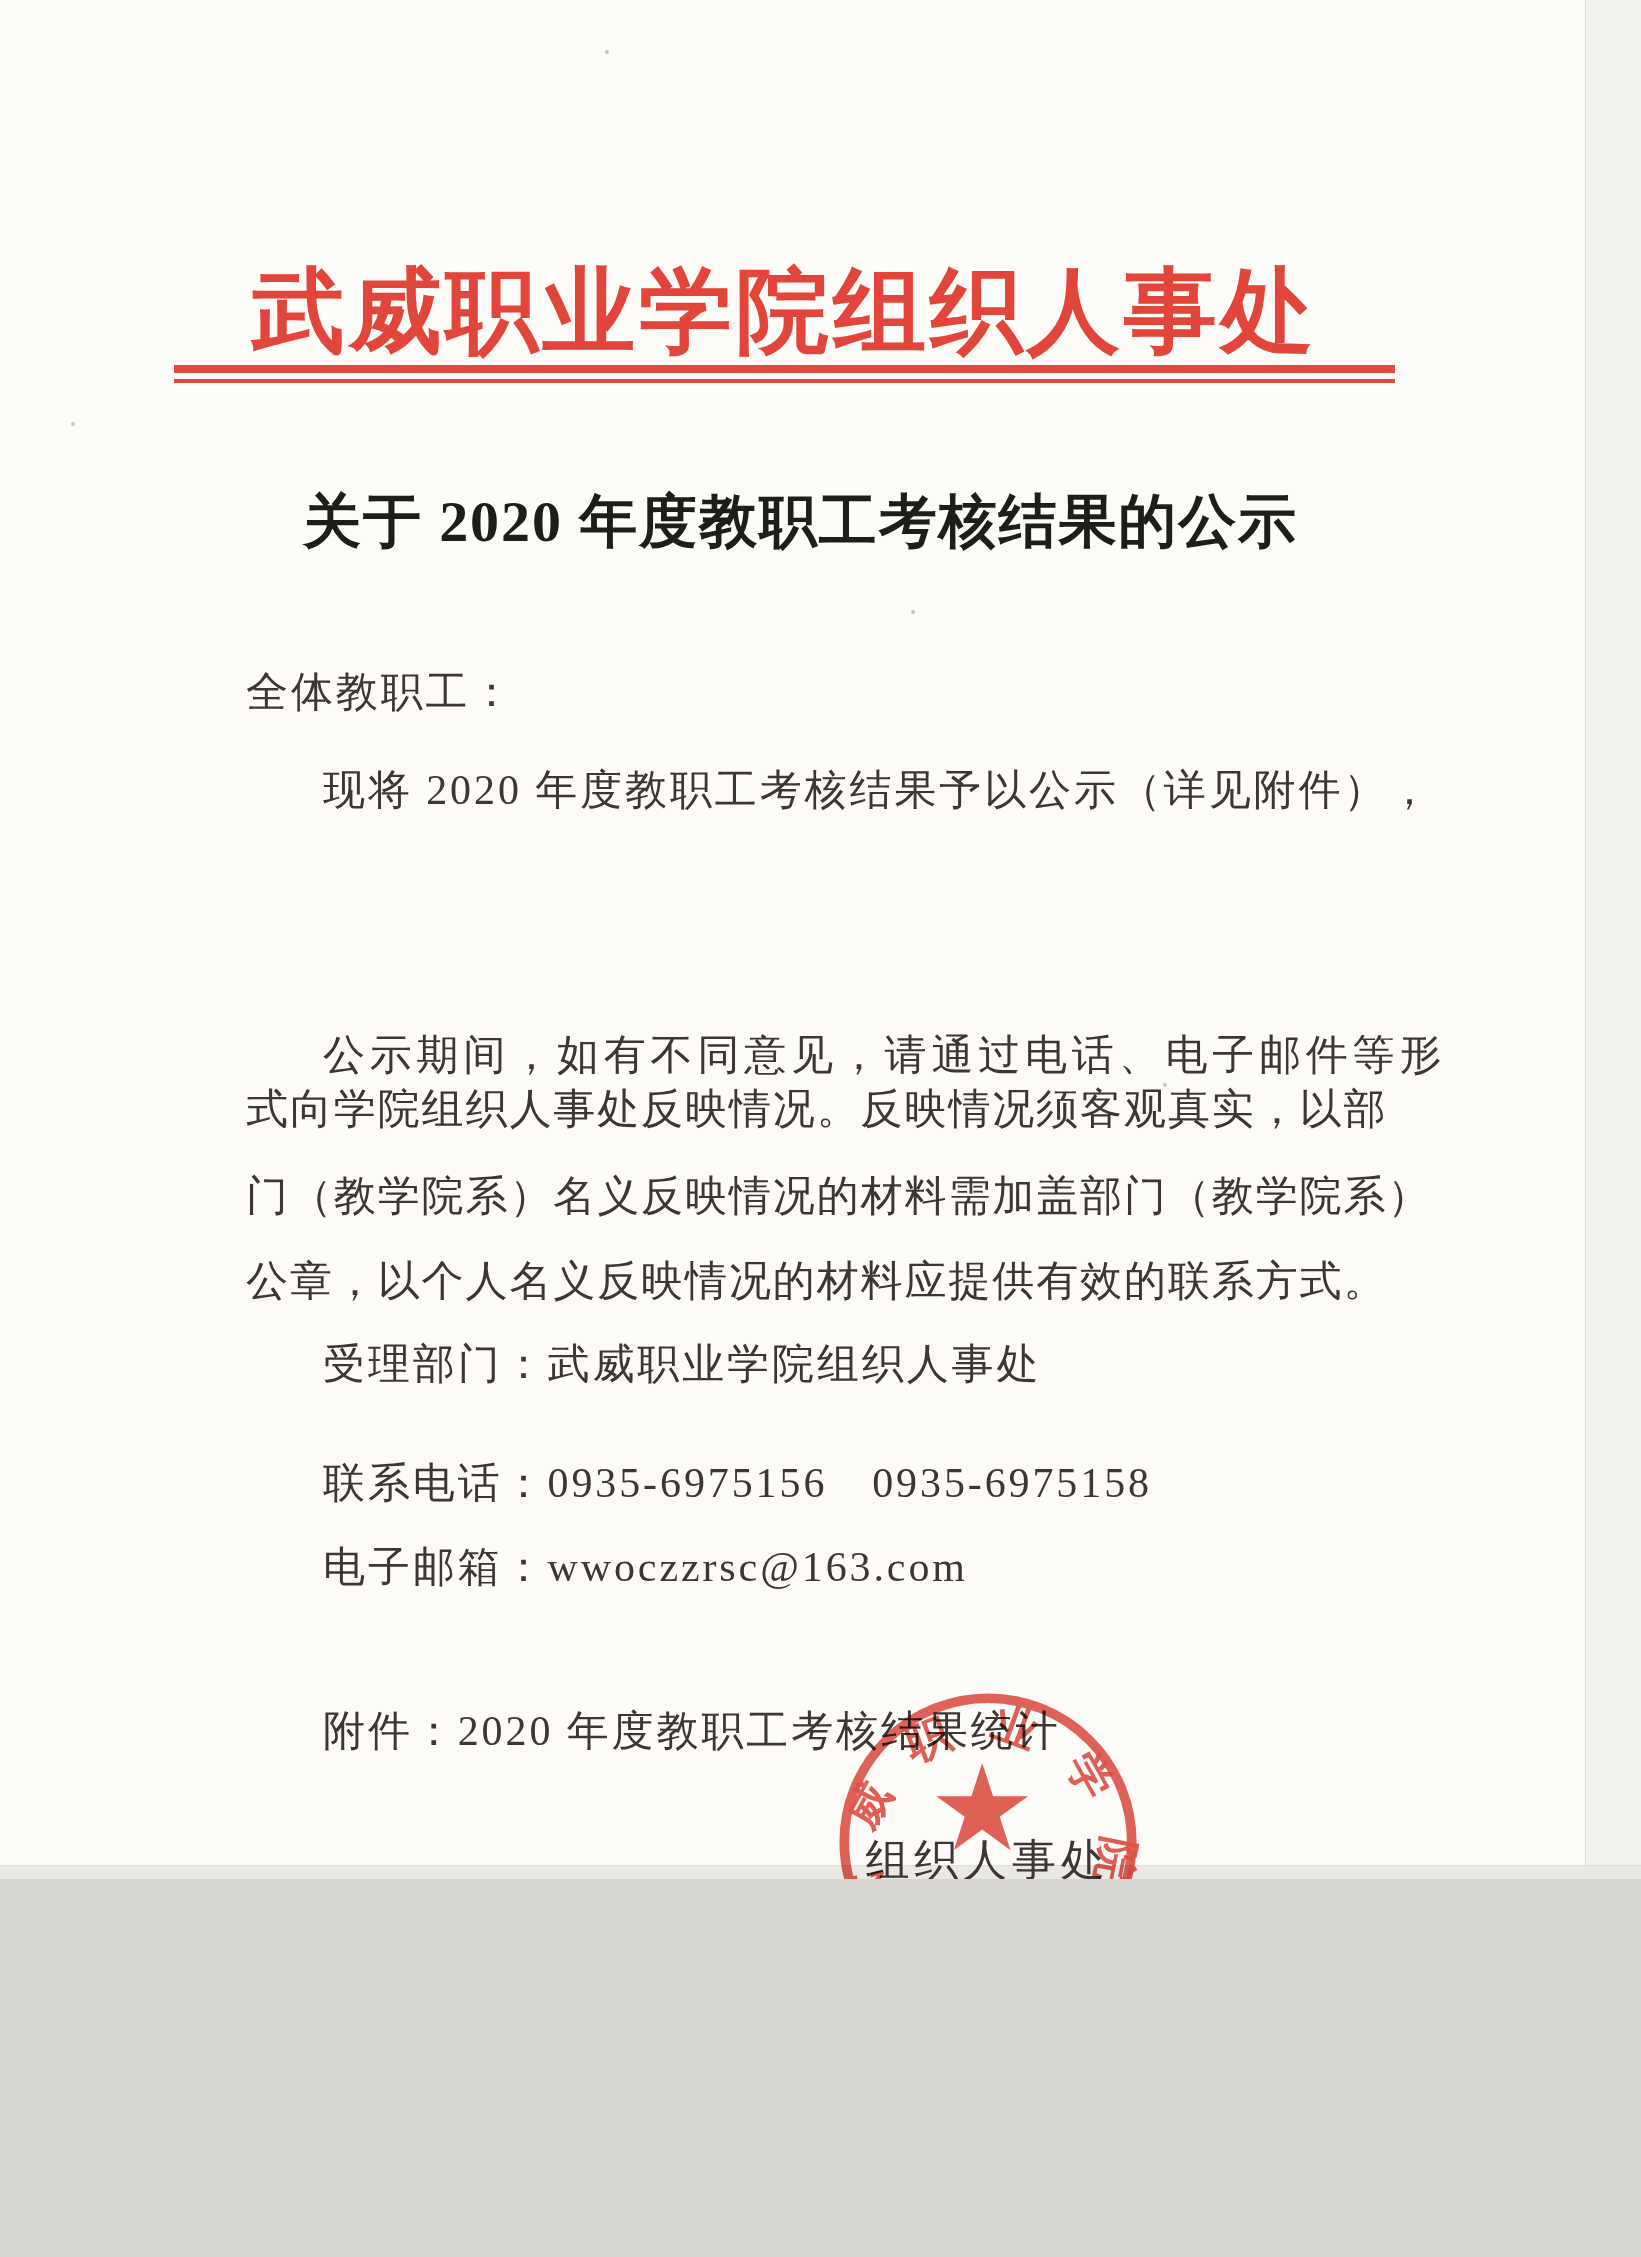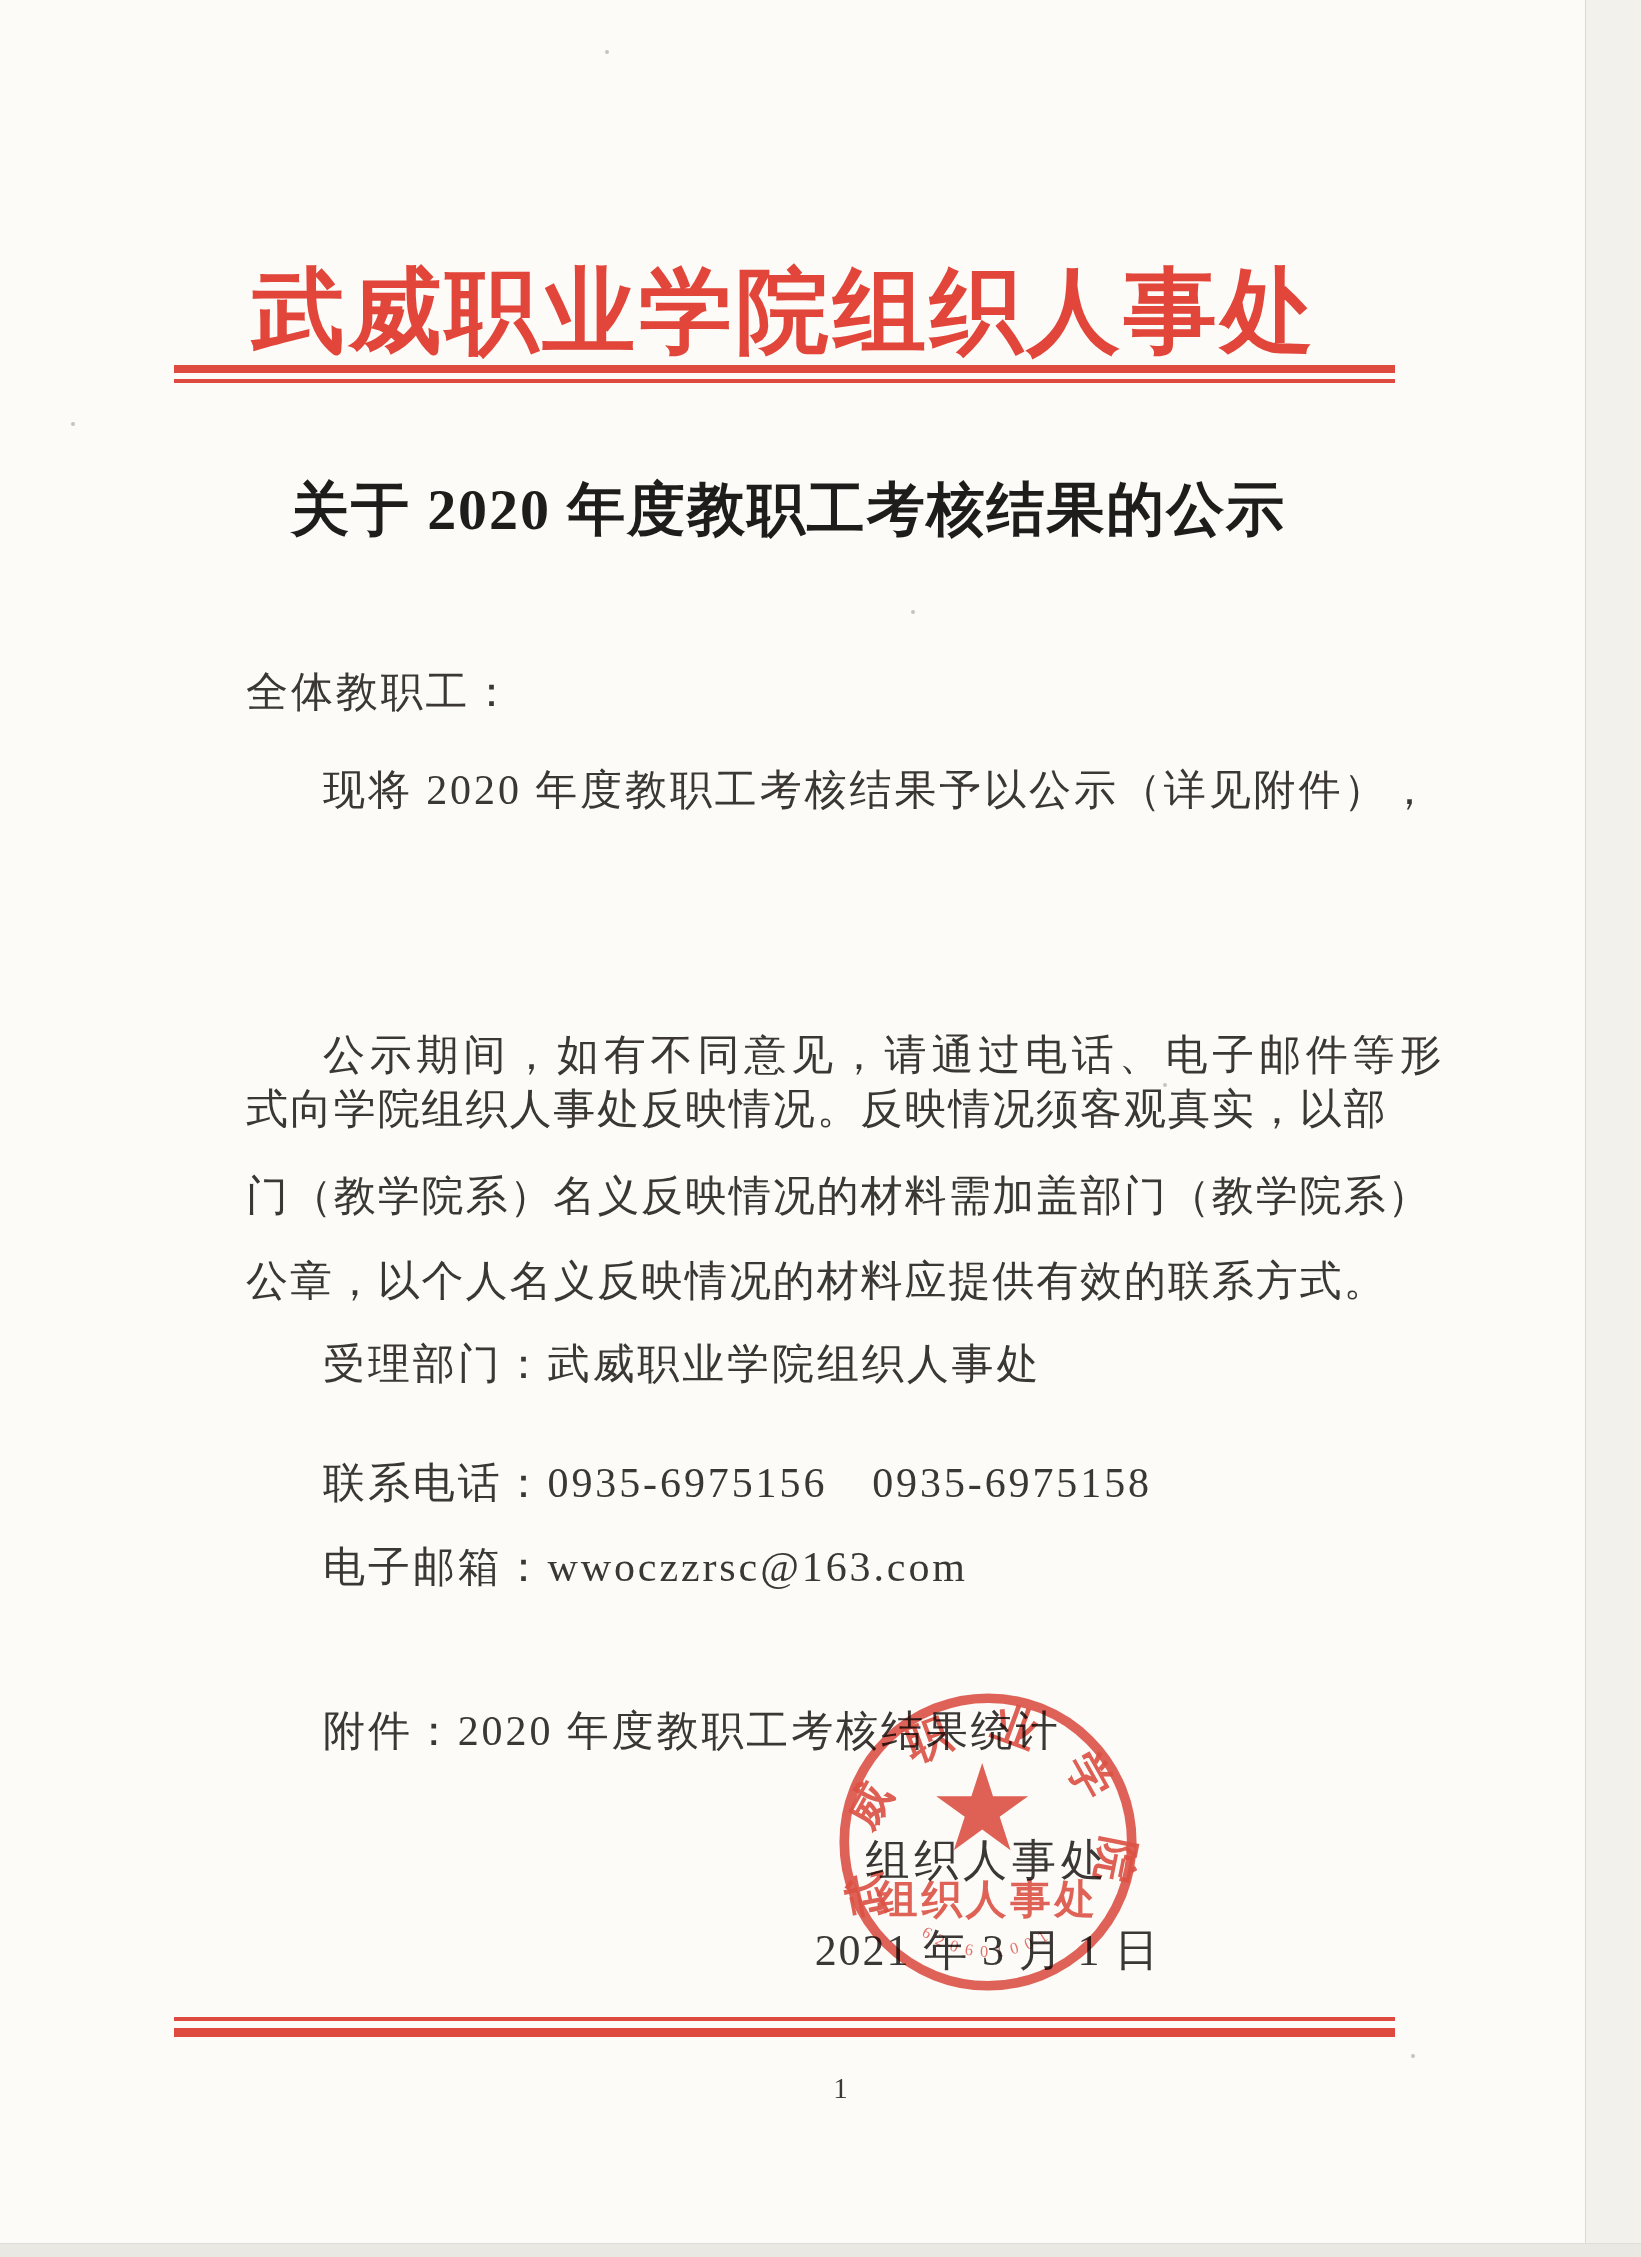--- a/index.html
+++ b/index.html
@@ -1,18 +1,18 @@
 <!DOCTYPE html>
 <html><head>
 <meta charset="utf-8">
 <style>
   html,body{margin:0;padding:0;background:#d8d6d2;}
   .paper{
     position:relative;
-    width:1641px;height:2257px;
+    width:1641px;height:1879px;
     background:#fcfbf8;
     overflow:hidden;
     font-family:"Liberation Serif","DejaVu Serif",serif;
   }
   
   .edge-right{position:absolute;left:1585px;top:0;width:56px;height:100%;
     background:#f3f1ec;border-left:1px solid #ddd9d1;}
   .edge-bottom{position:absolute;left:0;bottom:0;width:100%;height:13.5px;
     background:#eae8e3;border-top:1px solid #e0ddd6;}
   .speck{position:absolute;width:3.9px;height:3.9px;border-radius:50%;background:#9a978f;opacity:.55;}
@@ -26,21 +26,21 @@
     color:#e2463a;
     white-space:nowrap;
   }
   .rule{position:absolute;left:174px;width:1221px;background:#df4a3f;}
   .rule-top-thick{top:365px;height:7.7px;}
   .rule-top-thin{top:379px;height:3.9px;}
   .rule-bot-thin{top:2017px;height:3.9px;}
   .rule-bot-thick{top:2028px;height:8.7px;}
 
   .doc-title{
-    position:absolute;left:174px;top:467px;width:1221px;margin:4px;
+    position:absolute;left:174px;top:467px;width:1221px;margin:16px;
     text-align:center;
     font-size:58px;font-weight:700;
     letter-spacing:1.9px;color:#1e1d1b;
     white-space:nowrap;
   }
 
   .bline{
     position:absolute;left:246px;
     font-size:42px;color:#3a3734;
     letter-spacing:2.9px;white-space:nowrap;

